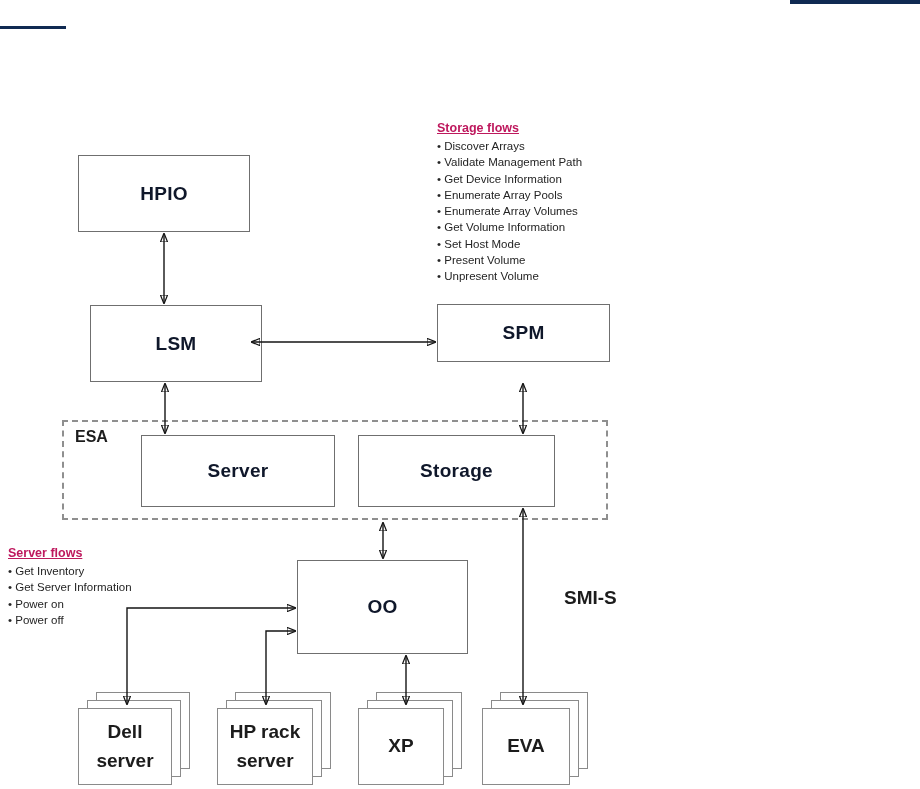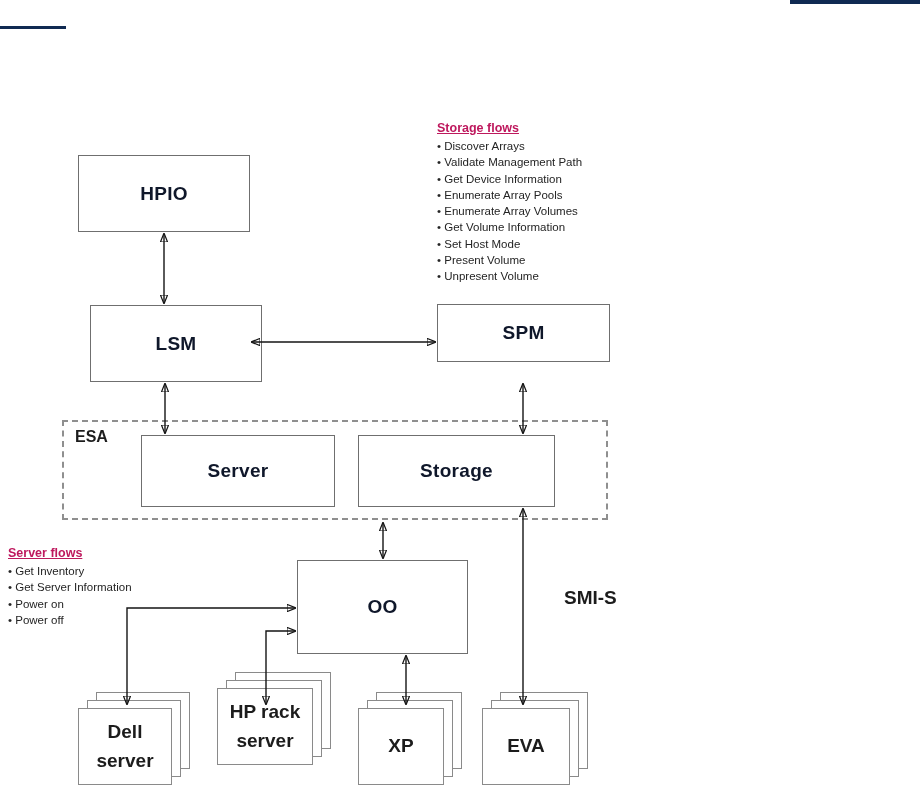--- a/index.html
+++ b/index.html
@@ -43,21 +43,21 @@
   
   .stack{position:absolute;width:calc(var(--w) + 18px);height:93px;}
   .layer{position:absolute;background:#fff;border:1.5px solid #8a8a8a;
          width:var(--w);height:77px;}
   .layer.l2{left:18px;top:0;}
   .layer.l1{left:9px;top:8px;}
   .layer.front{left:0;top:16px;display:flex;align-items:center;justify-content:center;}
   .stack-label{font-size:19px;font-weight:600;color:#1c1c1c;text-align:center;
                white-space:pre-line;line-height:1.5;}
   #stack-dell{--w:94px;left:78px;top:692px;padding-left:48px;}
-  #stack-hp{--w:96px;left:217px;top:672px;}
+  #stack-hp{--w:96px;left:217px;top:692px;}
   #stack-xp{--w:86px;left:358px;top:692px;}
   #stack-eva{--w:88px;left:482px;top:692px;}
 
   
   #arrows{position:absolute;left:0;top:0;pointer-events:none;}
   #arrows path{fill:none;stroke:#141414;stroke-width:1.4;}
 </style>
 </head>
 <body>
 

